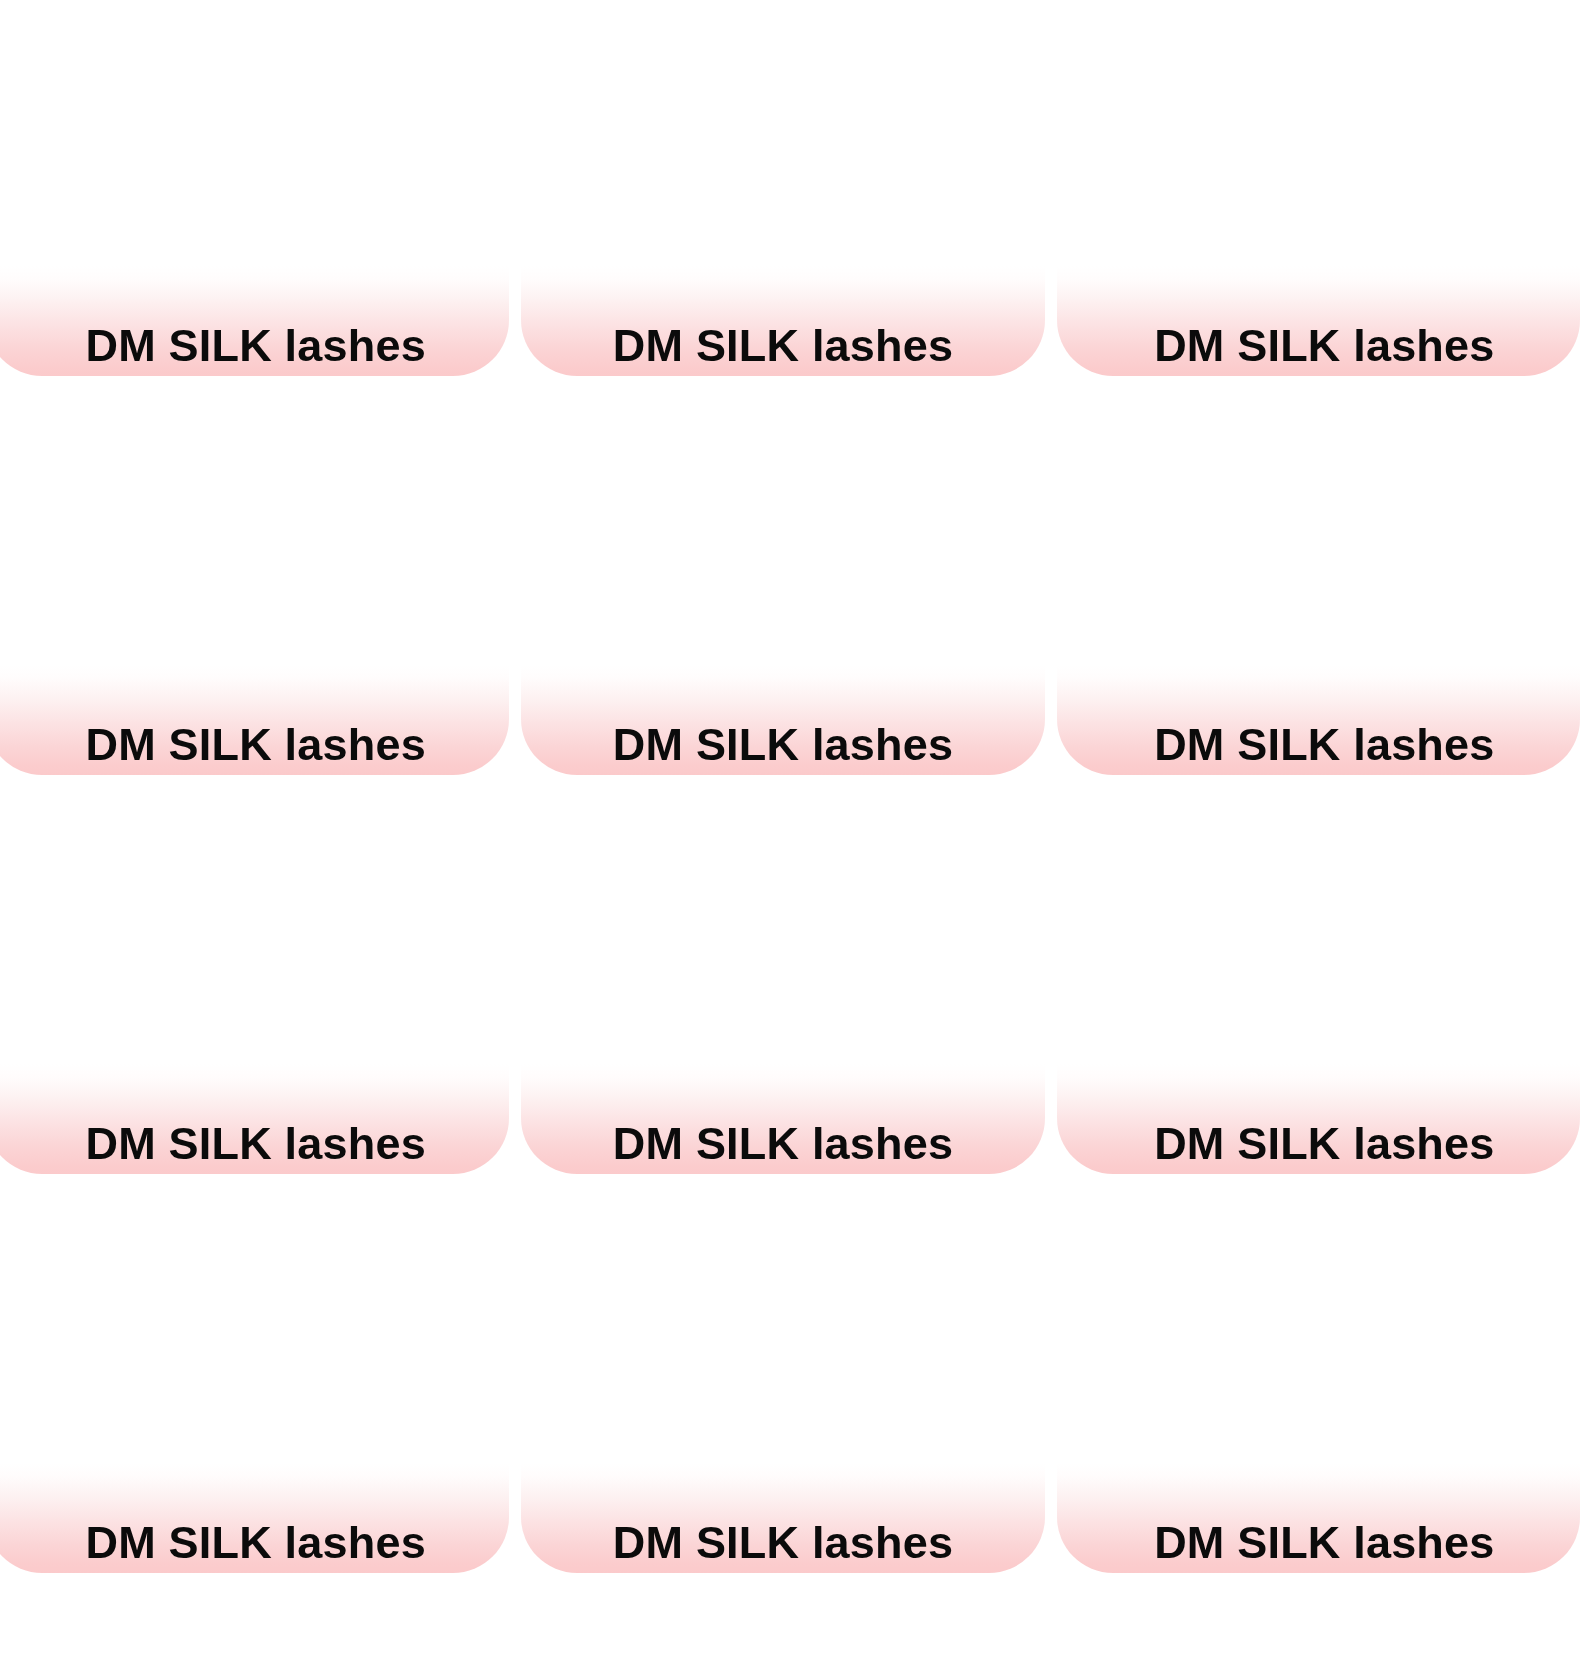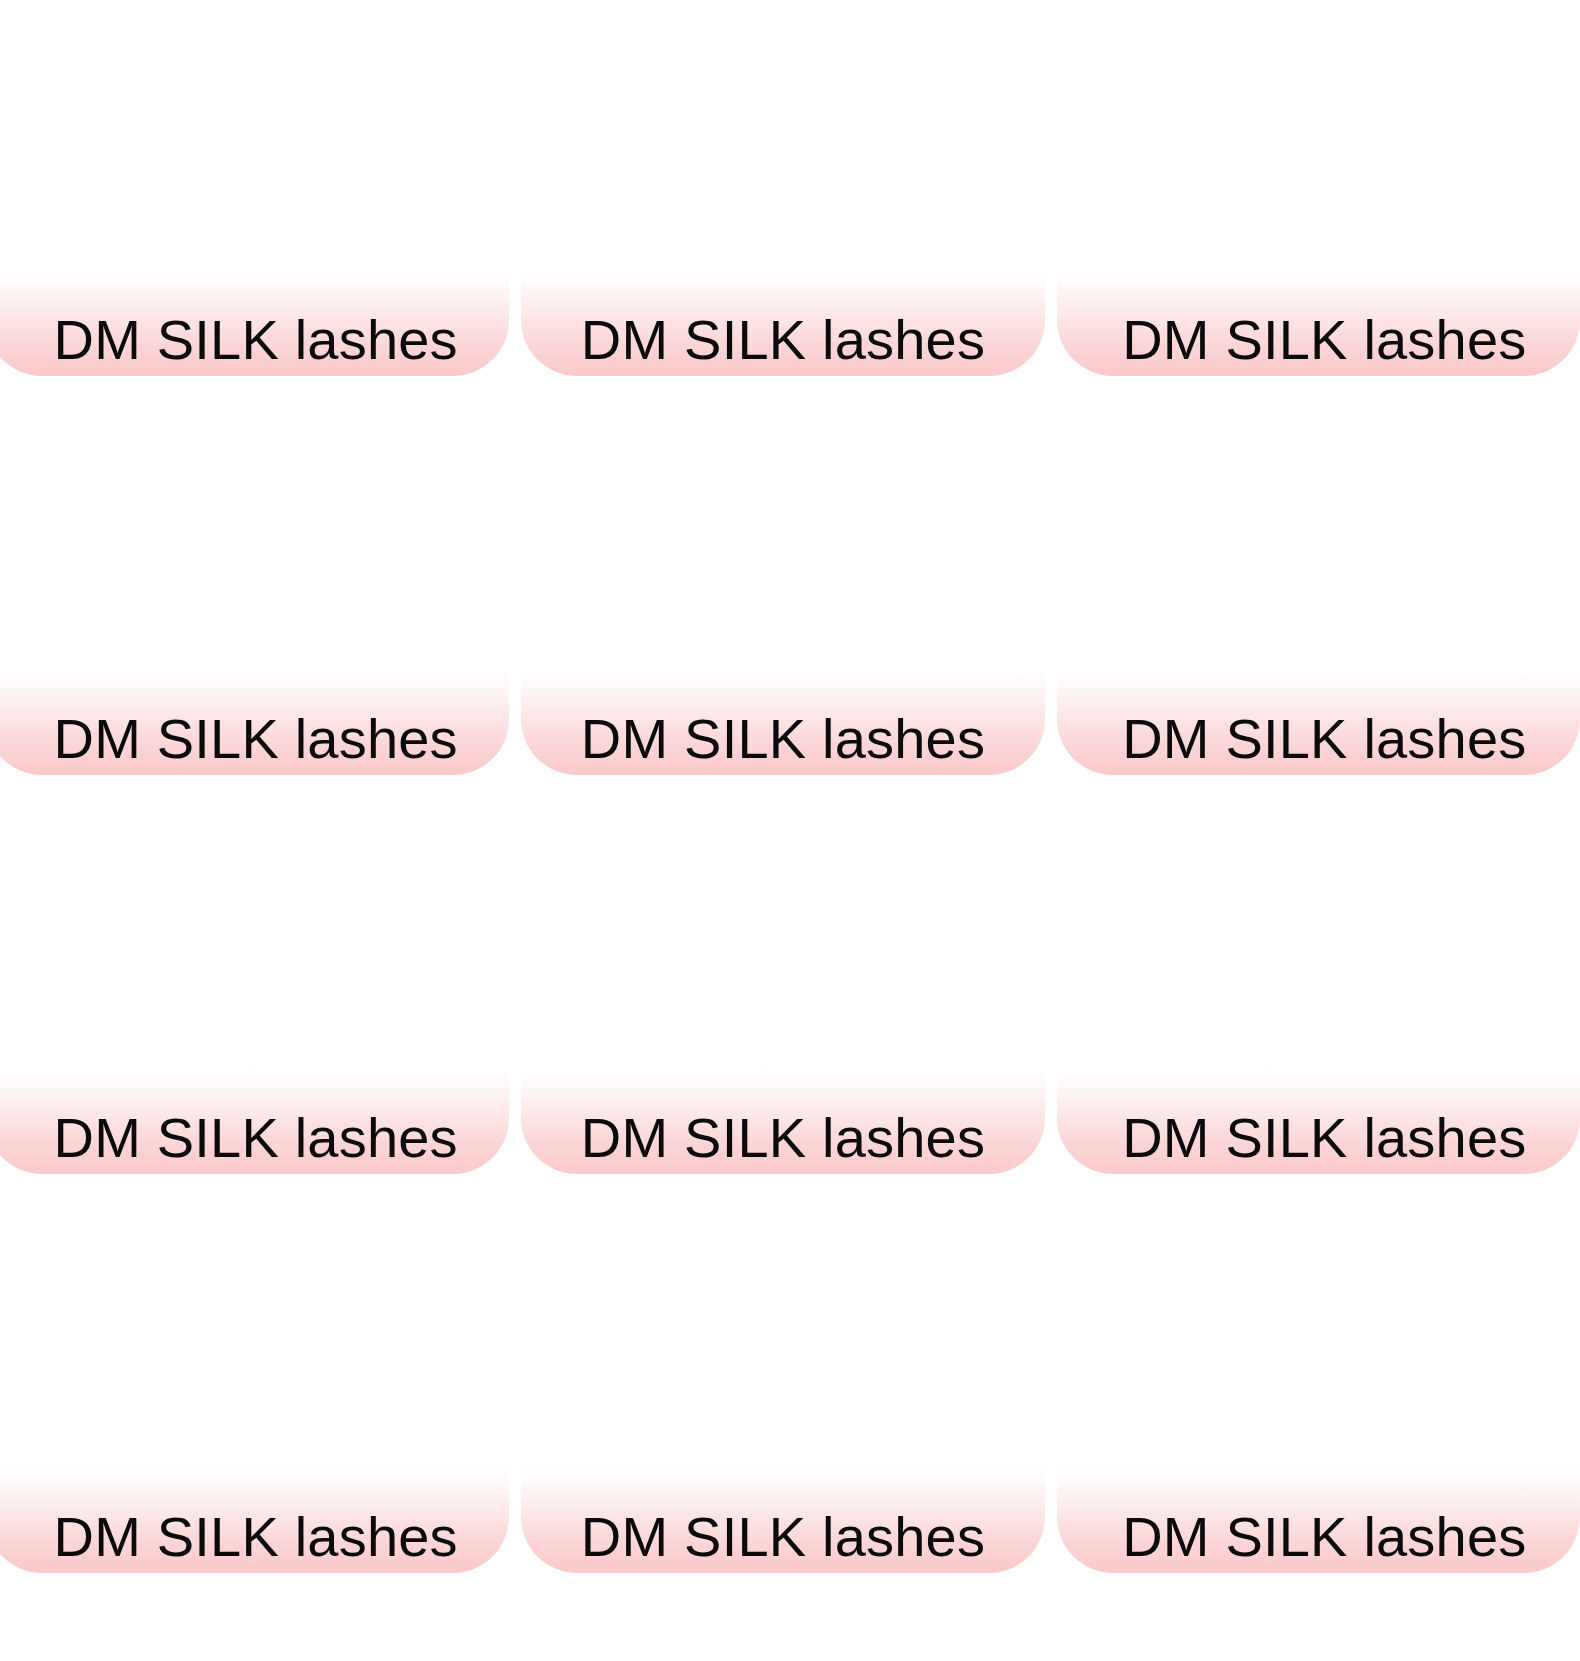--- a/index.html
+++ b/index.html
@@ -51,22 +51,22 @@
     display: flex;
     align-items: flex-end;
     justify-content: center;
     box-sizing: border-box;
     padding-bottom: 8px;
     overflow: hidden;
   }
 
   .label-text {
     font-family: "Liberation Sans", sans-serif;
-    font-size: 56px;
-    font-weight: 400;
+    font-size: 45px;
+    font-weight: 700;
     letter-spacing: 0.2px;
     color: #0b0b0b;
     line-height: 1;
     white-space: nowrap;
     user-select: none;
   }
 
   
   .label-card.col-1 .label-text { transform: translateX(8px); }
   .label-card.col-3 .label-text { transform: translateX(6px); }

